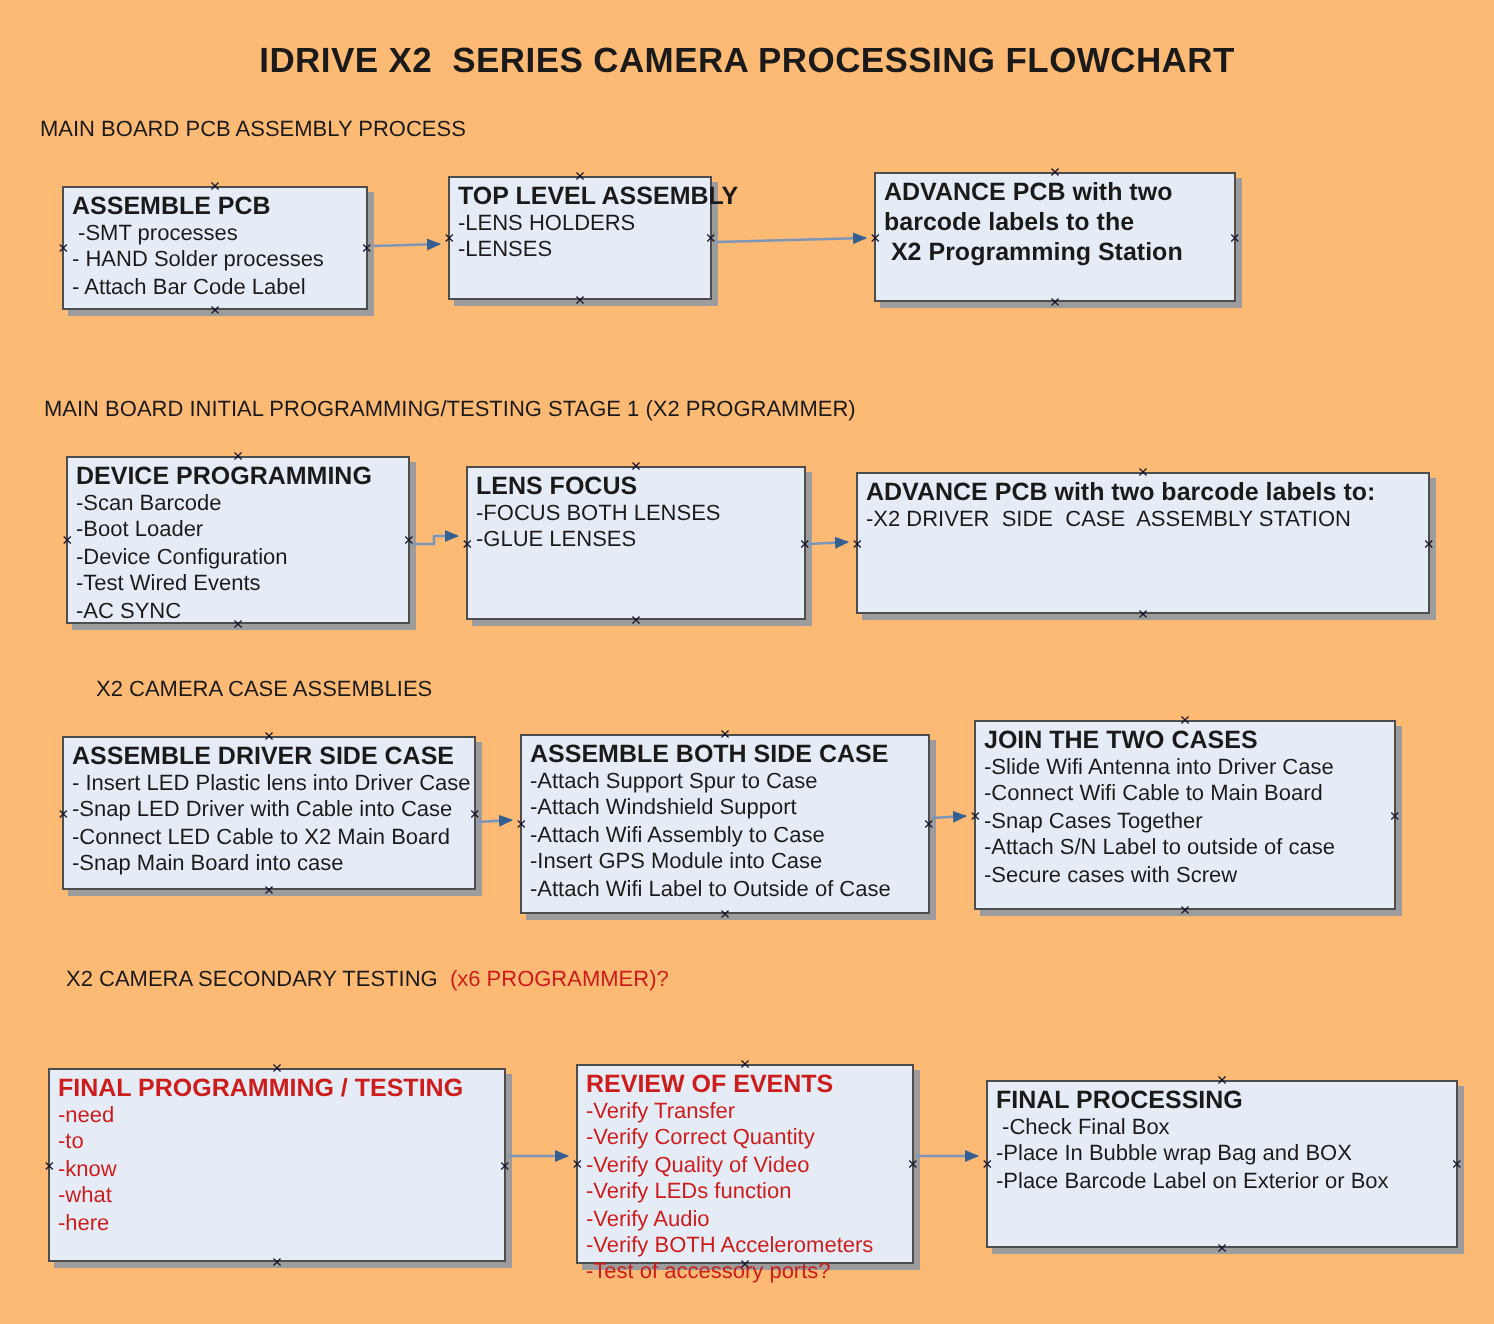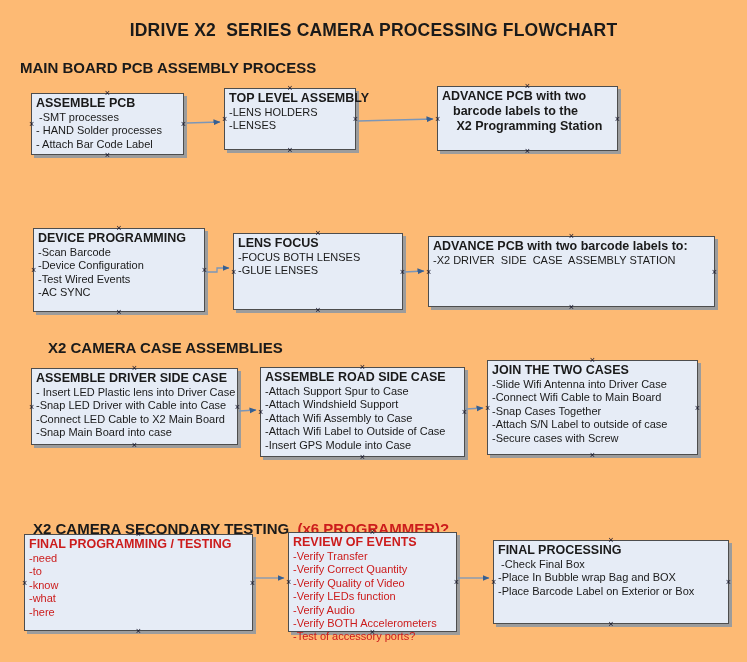--- a/index.html
+++ b/index.html
@@ -1,46 +1,47 @@
 <!DOCTYPE html>
 <html style="--box_fill: #e6ecf6; --box_border: #4d4d4d; --box_shadow: #9c9c9c; --arrow_line: #7b96b8; --arrow_head: #365f91; --red: #cc1c1c;"><head>
 <meta charset="utf-8">
 <style>
   html,body{margin:0;padding:0;background:#ffffff;}
   .canvas{position:relative;width:747px;height:662px;background:#fdba74;
     font-family:"Liberation Sans","DejaVu Sans",sans-serif;color:#1a1a1a;overflow:hidden;}
   .doc-title{position:absolute;top:20px;left:0;width:100%;text-align:center;
     font-size:17.5px;font-weight:bold;letter-spacing:.2px;white-space:pre;}
-  .sec-heading{position:absolute;font-size:15px;font-weight:bold;white-space:pre;}
+  .sec-heading{position:absolute;font-size:11px;font-weight:normal;white-space:pre;}
   .sec-heading .red-part{color:var(--red);}
   .node{position:absolute;background:var(--box_fill);border:1px solid var(--box_border);
     box-shadow:3px 3px 0 var(--box_shadow);padding:2px 4px;box-sizing:border-box;}
   .node .ttl{font-size:12.5px;font-weight:bold;line-height:15px;white-space:pre;}
   .node .ln{font-size:11px;line-height:13.4px;white-space:pre;}
   .node.red-box .ttl,.node.red-box .ln{color:var(--red);}
-  .node.all-bold .ln{font-weight:bold;font-size:12.5px;line-height:15px;margin-left:11px;}
+  .node.all-bold .ln{font-weight:bold;font-size:12.5px;line-height:15px;}
   .handle{position:absolute;font-size:9px;line-height:8px;color:#14142a;font-weight:normal;z-index:5;}
   .h-t{top:-5px;left:50%;transform:translateX(-50%);}
   .h-b{bottom:-5px;left:50%;transform:translateX(-50%);}
   .h-l{left:-3px;top:50%;transform:translateY(-50%);}
   .h-r{right:-3px;top:50%;transform:translateY(-50%);}
   svg.flows{position:absolute;left:0;top:0;z-index:3;pointer-events:none;}
   .flow-line{stroke:var(--arrow_line);stroke-width:1.3;fill:none;}
   .ah{fill:var(--arrow_head);}
 </style>
 </head>
 <body>
 
 <div class="canvas">
 
   <div class="doc-title">IDRIVE X2  SERIES CAMERA PROCESSING FLOWCHART</div>
 
   <div class="sec-heading" style="left:20px;top:59px;">MAIN BOARD PCB ASSEMBLY PROCESS</div>
+  <div class="sec-heading" style="left:22px;top:199px;">MAIN BOARD INITIAL PROGRAMMING/TESTING STAGE 1 (X2 PROGRAMMER)</div>
   <div class="sec-heading" style="left:48px;top:339px;">X2 CAMERA CASE ASSEMBLIES</div>
-  <div class="sec-heading" style="left:33px;top:520px;text-align:right;"><span>X2 CAMERA SECONDARY TESTING  </span><span class="red-part">(x6 PROGRAMMER)?</span></div>
+  <div class="sec-heading" style="left:33px;top:484px;text-align:right;"><span>X2 CAMERA SECONDARY TESTING  </span><span class="red-part">(x6 PROGRAMMER)?</span></div>
 
   <div class="node" style="left:31px;top:93px;width:153px;height:62px;">
     <div class="ttl">ASSEMBLE PCB</div>
     <div class="ln"> -SMT processes</div>
     <div class="ln">- HAND Solder processes</div>
     <div class="ln">- Attach Bar Code Label</div>
   <span class="handle h-t">×</span>
       <span class="handle h-b">×</span>
       <span class="handle h-l">×</span>
       <span class="handle h-r">×</span>
@@ -62,20 +63,21 @@
     <div class="ln"> X2 Programming Station</div>
   <span class="handle h-t">×</span>
       <span class="handle h-b">×</span>
       <span class="handle h-l">×</span>
       <span class="handle h-r">×</span>
     </div>
 
   <div class="node" style="left:33px;top:228px;width:172px;height:84px;">
     <div class="ttl">DEVICE PROGRAMMING</div>
     <div class="ln">-Scan Barcode</div>
+    <div class="ln">-Boot Loader</div>
     <div class="ln">-Device Configuration</div>
     <div class="ln">-Test Wired Events</div>
     <div class="ln">-AC SYNC</div>
   <span class="handle h-t">×</span>
       <span class="handle h-b">×</span>
       <span class="handle h-l">×</span>
       <span class="handle h-r">×</span>
     </div>
 
   <div class="node" style="left:233px;top:233px;width:170px;height:77px;">
@@ -103,26 +105,26 @@
     <div class="ln">-Snap LED Driver with Cable into Case</div>
     <div class="ln">-Connect LED Cable to X2 Main Board</div>
     <div class="ln">-Snap Main Board into case</div>
   <span class="handle h-t">×</span>
       <span class="handle h-b">×</span>
       <span class="handle h-l">×</span>
       <span class="handle h-r">×</span>
     </div>
 
   <div class="node" style="left:260px;top:367px;width:205px;height:90px;">
-    <div class="ttl">ASSEMBLE ROAD SIDE CASE</div>
+    <div class="ttl">ASSEMBLE BOTH SIDE CASE</div>
     <div class="ln">-Attach Support Spur to Case</div>
     <div class="ln">-Attach Windshield Support</div>
     <div class="ln">-Attach Wifi Assembly to Case</div>
+    <div class="ln">-Insert GPS Module into Case</div>
     <div class="ln">-Attach Wifi Label to Outside of Case</div>
-    <div class="ln">-Insert GPS Module into Case</div>
   <span class="handle h-t">×</span>
       <span class="handle h-b">×</span>
       <span class="handle h-l">×</span>
       <span class="handle h-r">×</span>
     </div>
 
   <div class="node" style="left:487px;top:360px;width:211px;height:95px;">
     <div class="ttl">JOIN THE TWO CASES</div>
     <div class="ln">-Slide Wifi Antenna into Driver Case</div>
     <div class="ln">-Connect Wifi Cable to Main Board</div>

